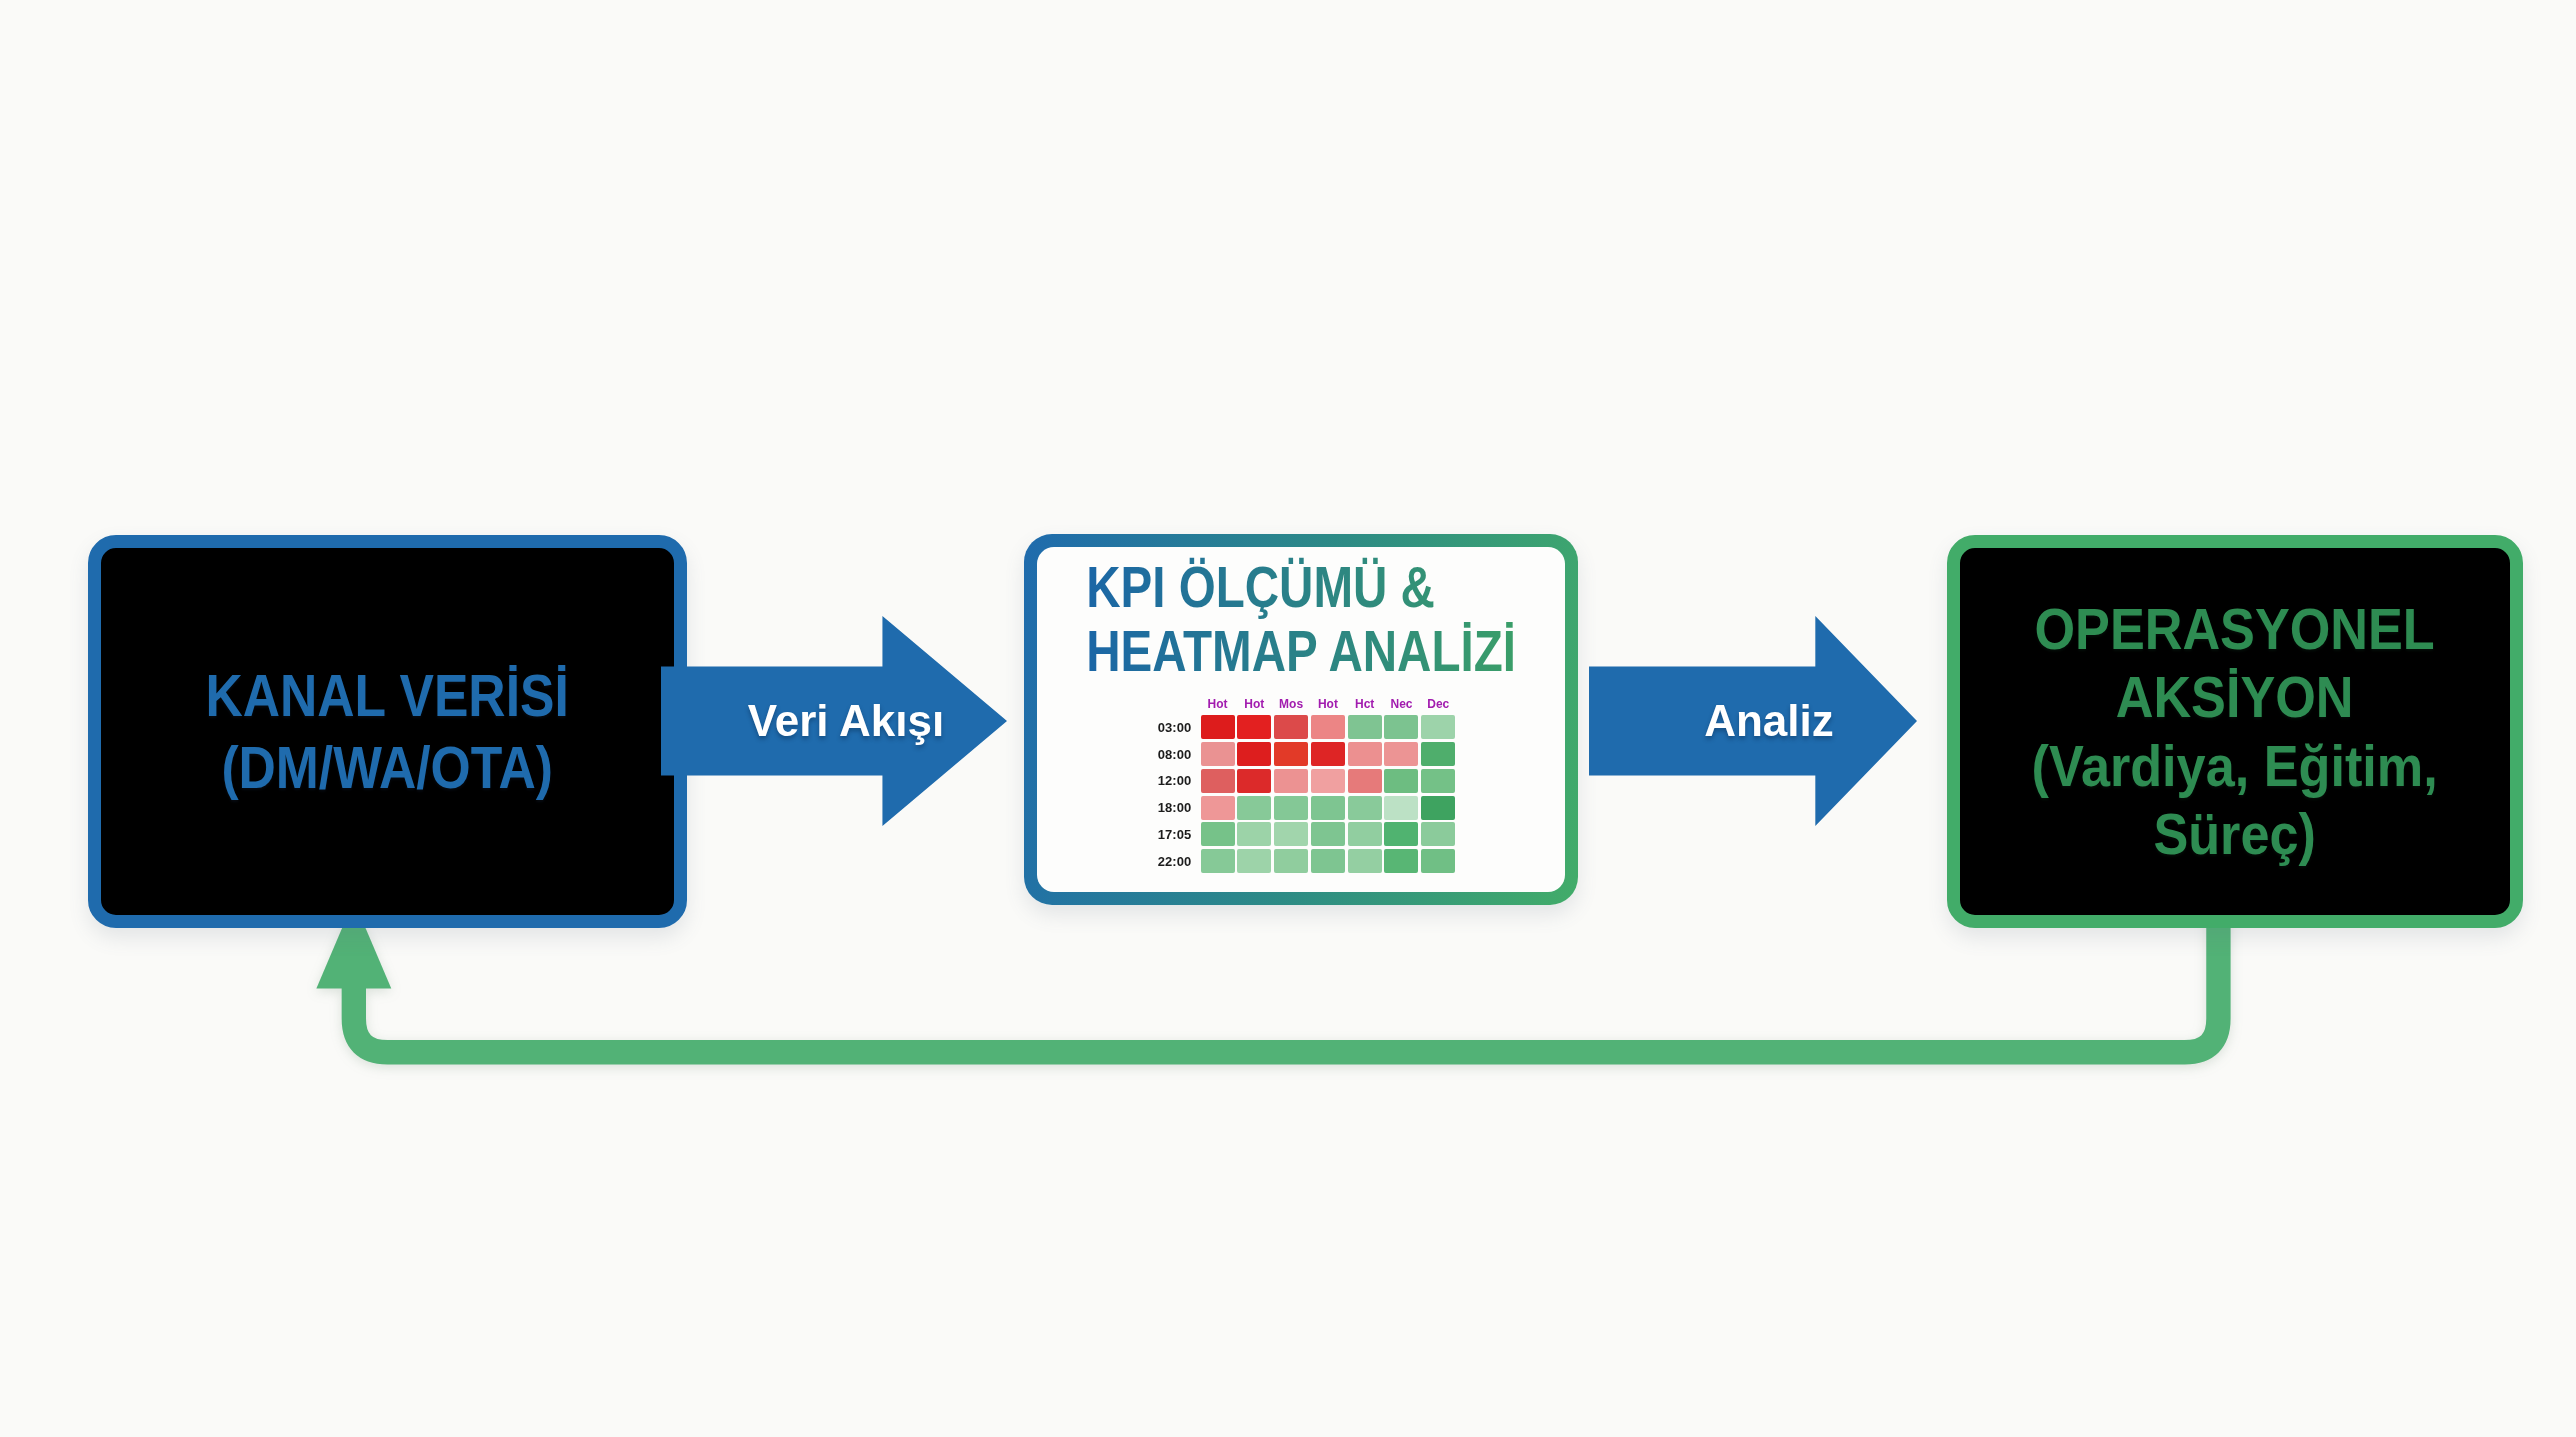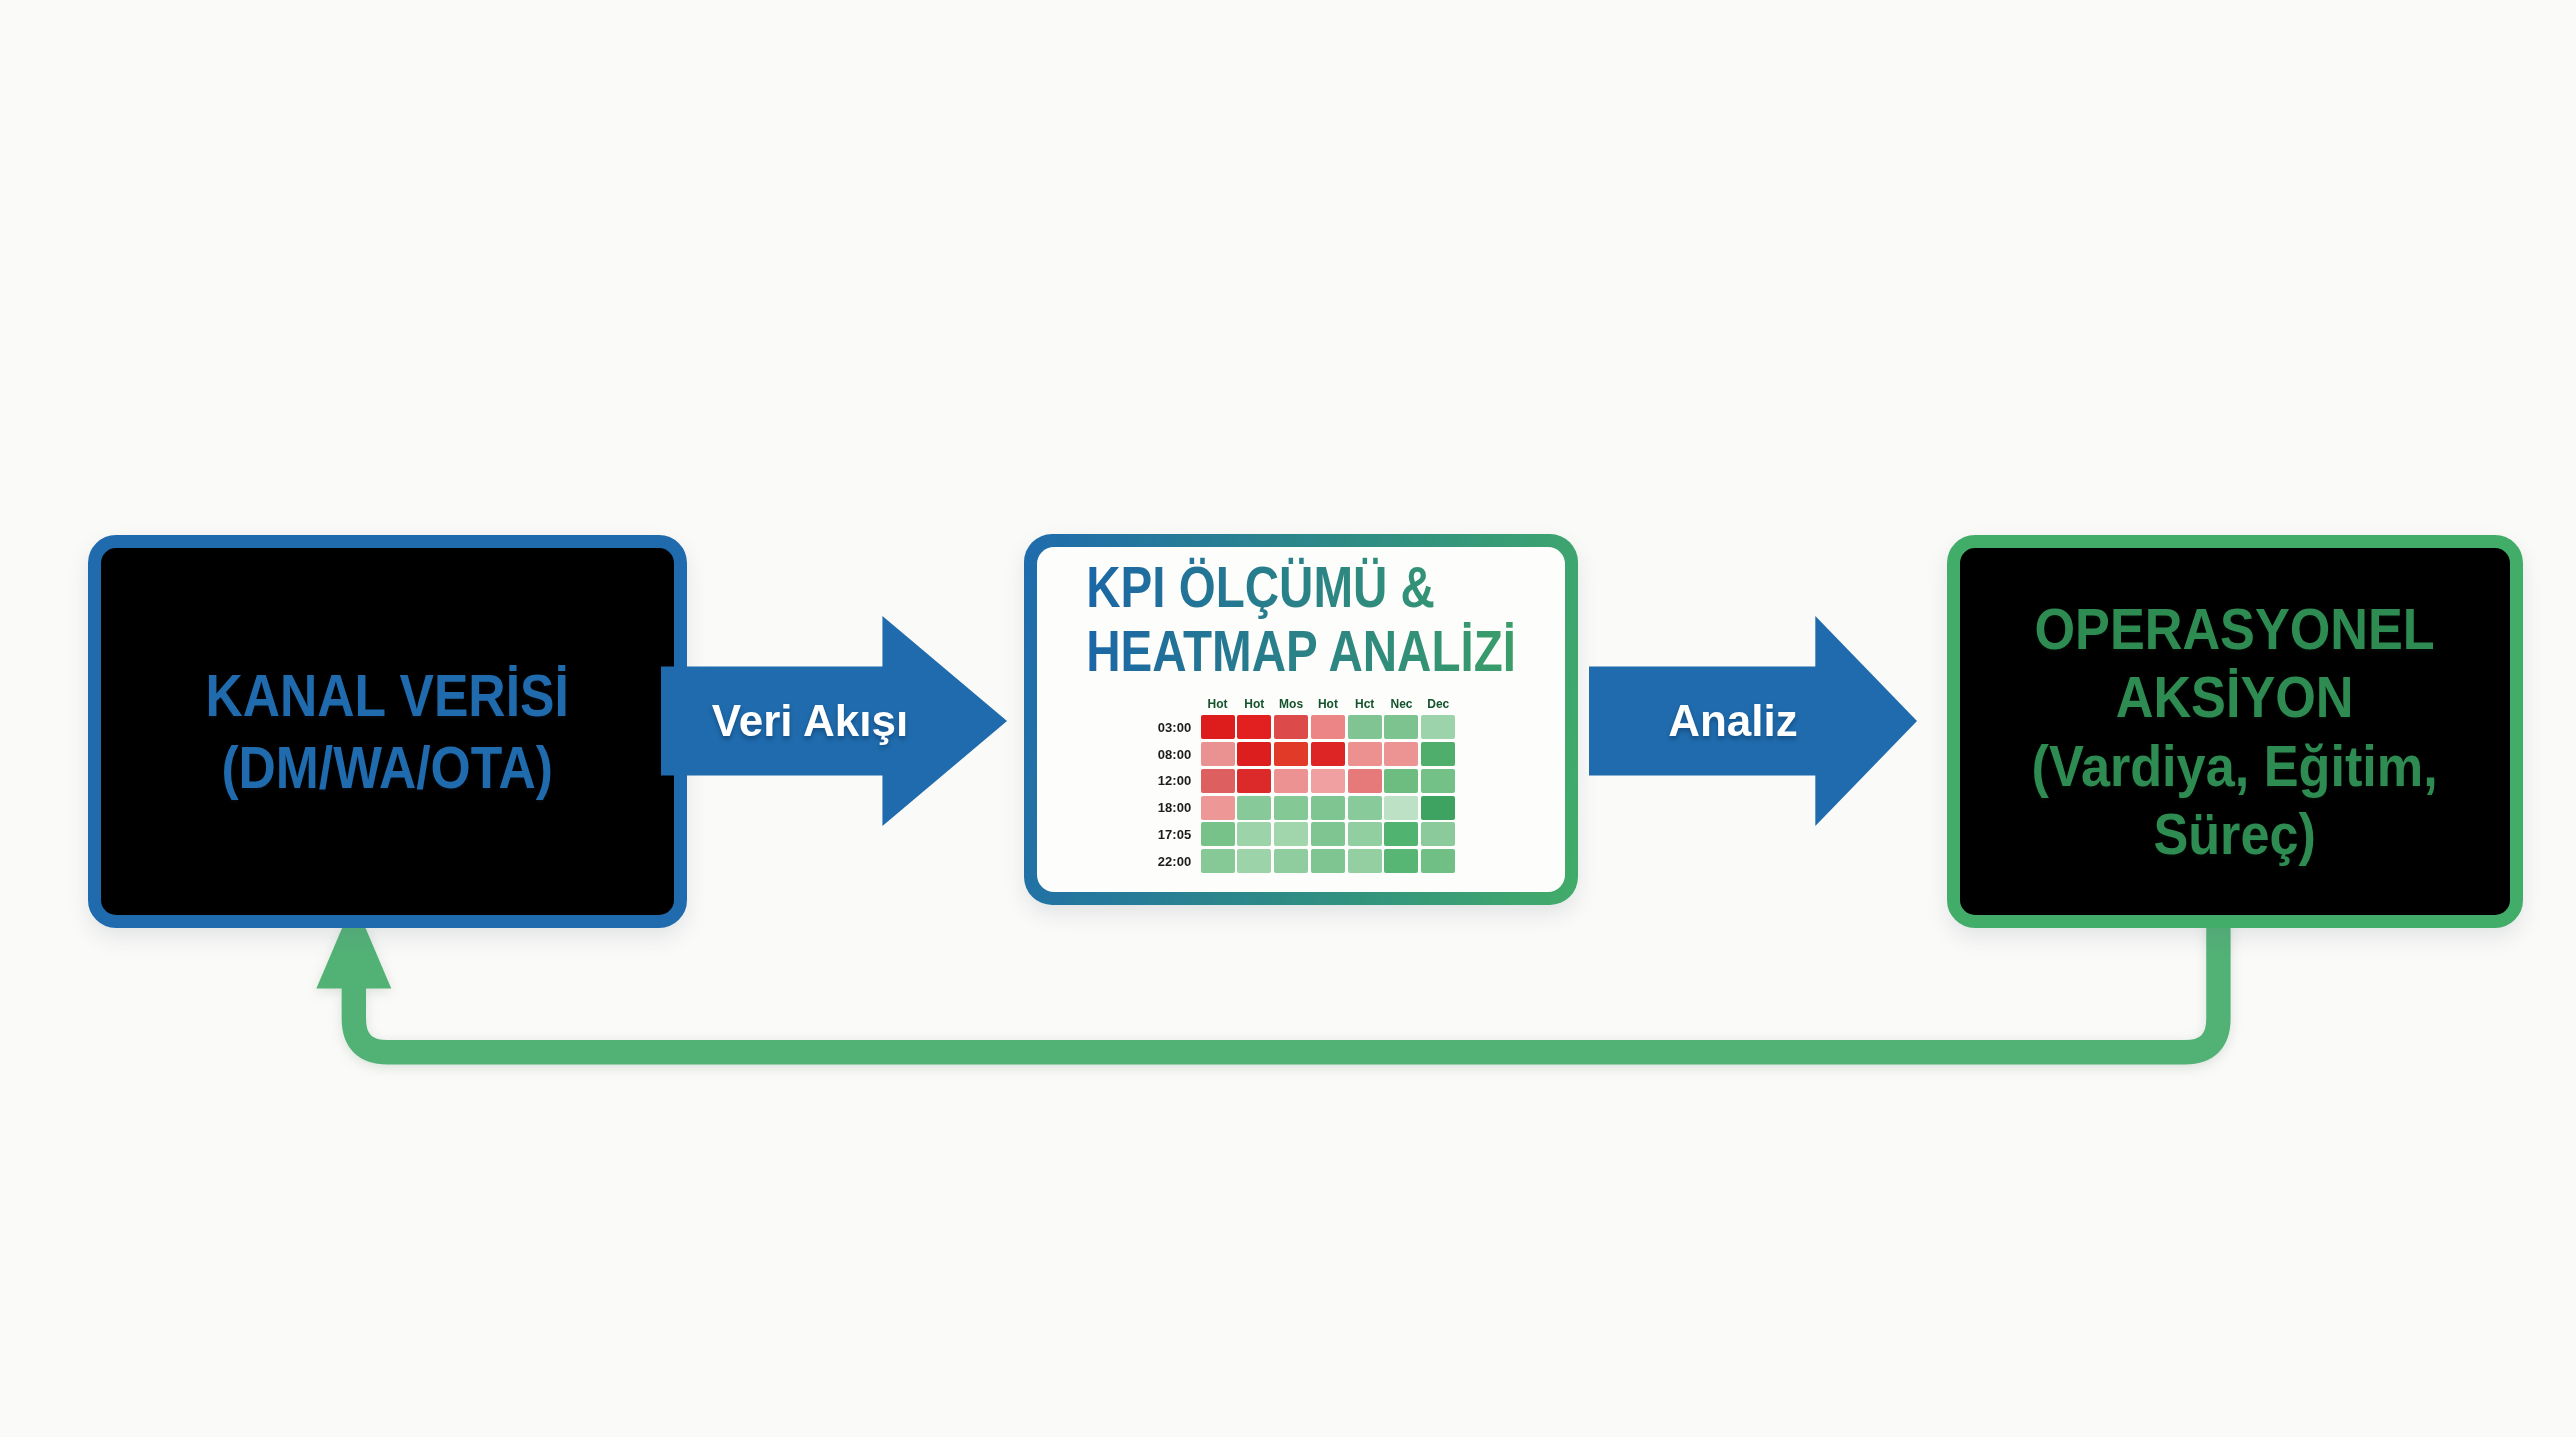--- a/index.html
+++ b/index.html
@@ -36,37 +36,38 @@
     background:linear-gradient(90deg,var(--title-g1),var(--title-g2));
     -webkit-background-clip:text;background-clip:text;color:transparent;
   }
   
   #heatmap{
     margin-top:7.5px;display:grid;gap:2.8px;
     grid-template-columns:51px repeat(7,34px);
     grid-template-rows:20.6px repeat(6,24px);
   }
   .hm-corner{}
-  .hm-h{font-size:12px;font-weight:700;color:#14532d;display:flex;align-items:flex-end;justify-content:center;padding-bottom:1.9px;}
+  .hm-h{font-size:12px;font-weight:700;color:#a21caf;display:flex;align-items:flex-end;justify-content:center;padding-bottom:1.9px;}
   .hm-r{font-size:13px;font-weight:700;color:#1c1c1c;display:flex;align-items:center;justify-content:flex-end;padding-right:6.6px;}
   .hm-c{border-radius:1.9px;}
   
   #box-action{left:1947px;top:535px;width:550px;height:367px;border:13px solid var(--green-border);}
   #box-action .node-text{font-size:58px;line-height:1.18;color:var(--green-text);transform:scaleX(.9);text-shadow:0 1.9px 2.8px rgba(30,90,60,.14);}
   
   .flow-arrow{
     position:absolute;top:616px;height:210px;background:var(--blue);
     filter:drop-shadow(0 6.6px 8.4px rgba(70,85,110,.22));
   }
   #arrow-flow1{left:661px;width:346px;clip-path:polygon(0% 24%,64% 24%,64% 0%,100% 50%,64% 100%,64% 76%,0% 76%);}
   #arrow-flow2{left:1589px;width:328px;clip-path:polygon(0% 24%,69% 24%,69% 0%,100% 50%,69% 100%,69% 76%,0% 76%);}
   .arrow-label{
     position:absolute;left:0;width:86%;top:50%;transform:translateY(-50%);
     text-align:center;color:#fff;font-size:44px;font-weight:700;white-space:nowrap;
     text-shadow:0 2.8px 4.7px rgba(0,25,55,.35);
+    padding-left:36px;
   }
   
   #loop-svg{position:absolute;left:0;top:0;width:2576px;height:1438px;pointer-events:none;
     filter:drop-shadow(0 3.7px 5.6px rgba(70,110,85,.18));}
   #feedback-label{
     position:absolute;left:964px;top:1086px;width:580px;text-align:center;
     font-size:45px;font-weight:700;color:var(--green-text);white-space:nowrap;
     text-shadow:0 1.9px 2.8px rgba(30,90,60,.14);
   }
 </style>

